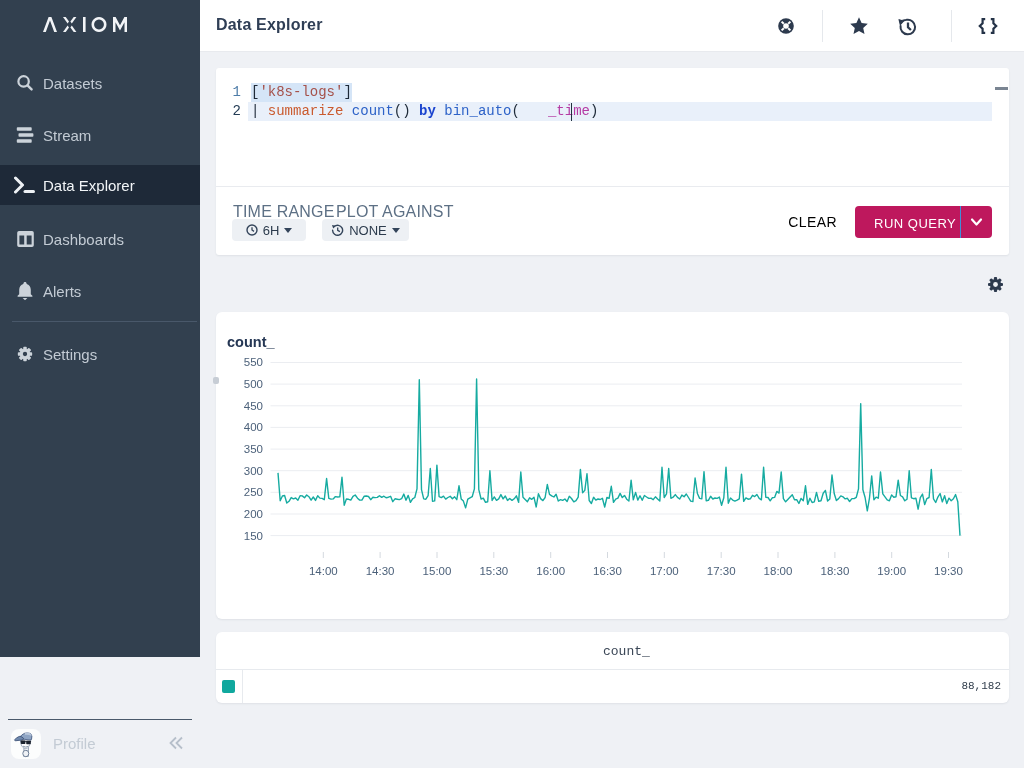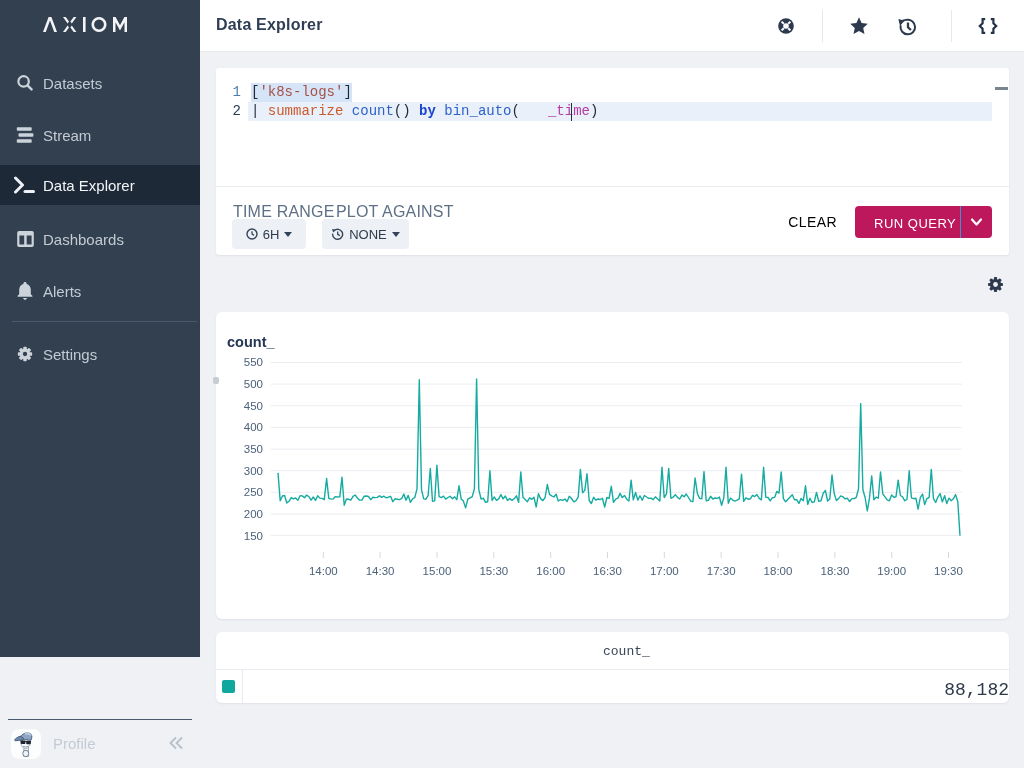--- a/index.html
+++ b/index.html
@@ -28,40 +28,40 @@
 .lnum { position:absolute; width:25px; text-align:right; left:0; top:0; color:#4d7ca8; }
 .ctext { position:absolute; left:35px; top:0; color:#1e2a38; white-space:pre; }
 .hl2 { position:absolute; left:32px; top:19px; width:744px; height:19px; background:#e9f0fa; }
 .sel1 { position:absolute; left:35px; top:0; width:101px; height:19px; background:#d5e5f7; }
 .cursor { position:absolute; width:1.6px; height:18px; background:#22303e; }
 .s-str { color:#a5514a; } .s-op { color:#ca5a2e; } .s-fn { color:#2d62c8; }
 .s-kw { color:#1b44cf; font-weight:bold; } .s-col { color:#b53ba4;margin-left:28px; }
 #ovr { position:absolute; right:1px; top:19px; width:13px; height:3px; background:#7a8592; }
 #tbdiv { position:absolute; left:0; top:118px; width:793px; height:1px; background:#e9ebef; }
 .flbl { position:absolute; top:135px; font-size:16px; color:#5d7085; letter-spacing:0.2px; }
-.fbtn { position:absolute; top:151px; height:30px; background:#edf0f4; border-radius:4px; color:#2c3b4d; font-size:13px; display:flex; align-items:center; justify-content:center; gap:5px; }
+.fbtn { position:absolute; top:151px; height:22px; background:#edf0f4; border-radius:4px; color:#2c3b4d; font-size:13px; display:flex; align-items:center; justify-content:center; gap:5px; }
 .caret { width:0; height:0; border-left:4.5px solid transparent; border-right:4.5px solid transparent; border-top:5px solid #33445a; }
 #clear { position:absolute; right:172px; top:146px; color:#000000; font-size:14px; letter-spacing:0.4px; }
 #runq { position:absolute; right:17px; top:138px; width:137px; height:32px; background:#be185d; border-radius:4px; color:#fff; font-size:13px; letter-spacing:0.5px; }
 #runq .txt { position:absolute; left:19px; top:9.5px; }
 #runq .sep2 { position:absolute; right:31px; top:0; width:1px; height:32px; background:#3f8ed8; }
 
 
 #gear { position:absolute; left:987px; top:276px; width:17px; height:17px; }
 #card1 { position:absolute; left:216px; top:312px; width:793px; height:307px; background:#fff; border-radius:6px; box-shadow:0 1px 2px rgba(40,50,70,0.08); }
 #card1 h2 { position:absolute; left:11px; top:22px; font-size:14.5px; font-weight:bold; color:#253754; }
 #notch { position:absolute; left:213px; top:377px; width:6px; height:7px; background:#c7cdd5; border-radius:2px; }
 
 
 #card2 { position:absolute; left:216px; top:632px; width:793px; height:71px; background:#fff; border-radius:6px; box-shadow:0 1px 2px rgba(40,50,70,0.08); overflow:hidden; font-family:"Liberation Mono", monospace; }
 #card2 .hdr { position:absolute; left:0; top:0; width:100%; height:38px; border-bottom:1px solid #e7eaee; }
 #card2 .hdr span { position:absolute; left:387px; top:12px; font-size:13px; color:#3a4656; }
 #card2 .legend { position:absolute; left:0; top:38px; width:27px; height:33px; border-right:1px solid #e7eaee; }
 #card2 .sq { position:absolute; left:6px; top:10px; width:13px; height:13px; background:#10a89e; border-radius:2px; }
-#card2 .val { position:absolute; right:0; top:48px; font-size:18px; color:#2d3a49; }
+#card2 .val { position:absolute; right:8px; top:48px; font-size:11px; color:#2d3a49; }
 </style>
 </head>
 <body>
 
 <div id="sidebar">
   <svg class="abs" style="left:43px; top:17px;" width="84" height="15" viewBox="0 0 84 15">
 
     <g fill="#f2f4f7">
       <path d="M5.6 0 L8.4 0 L14 15 L11.2 15 L7 3.4 L2.8 15 L0 15 Z"></path>
       <g transform="translate(20,0)">

